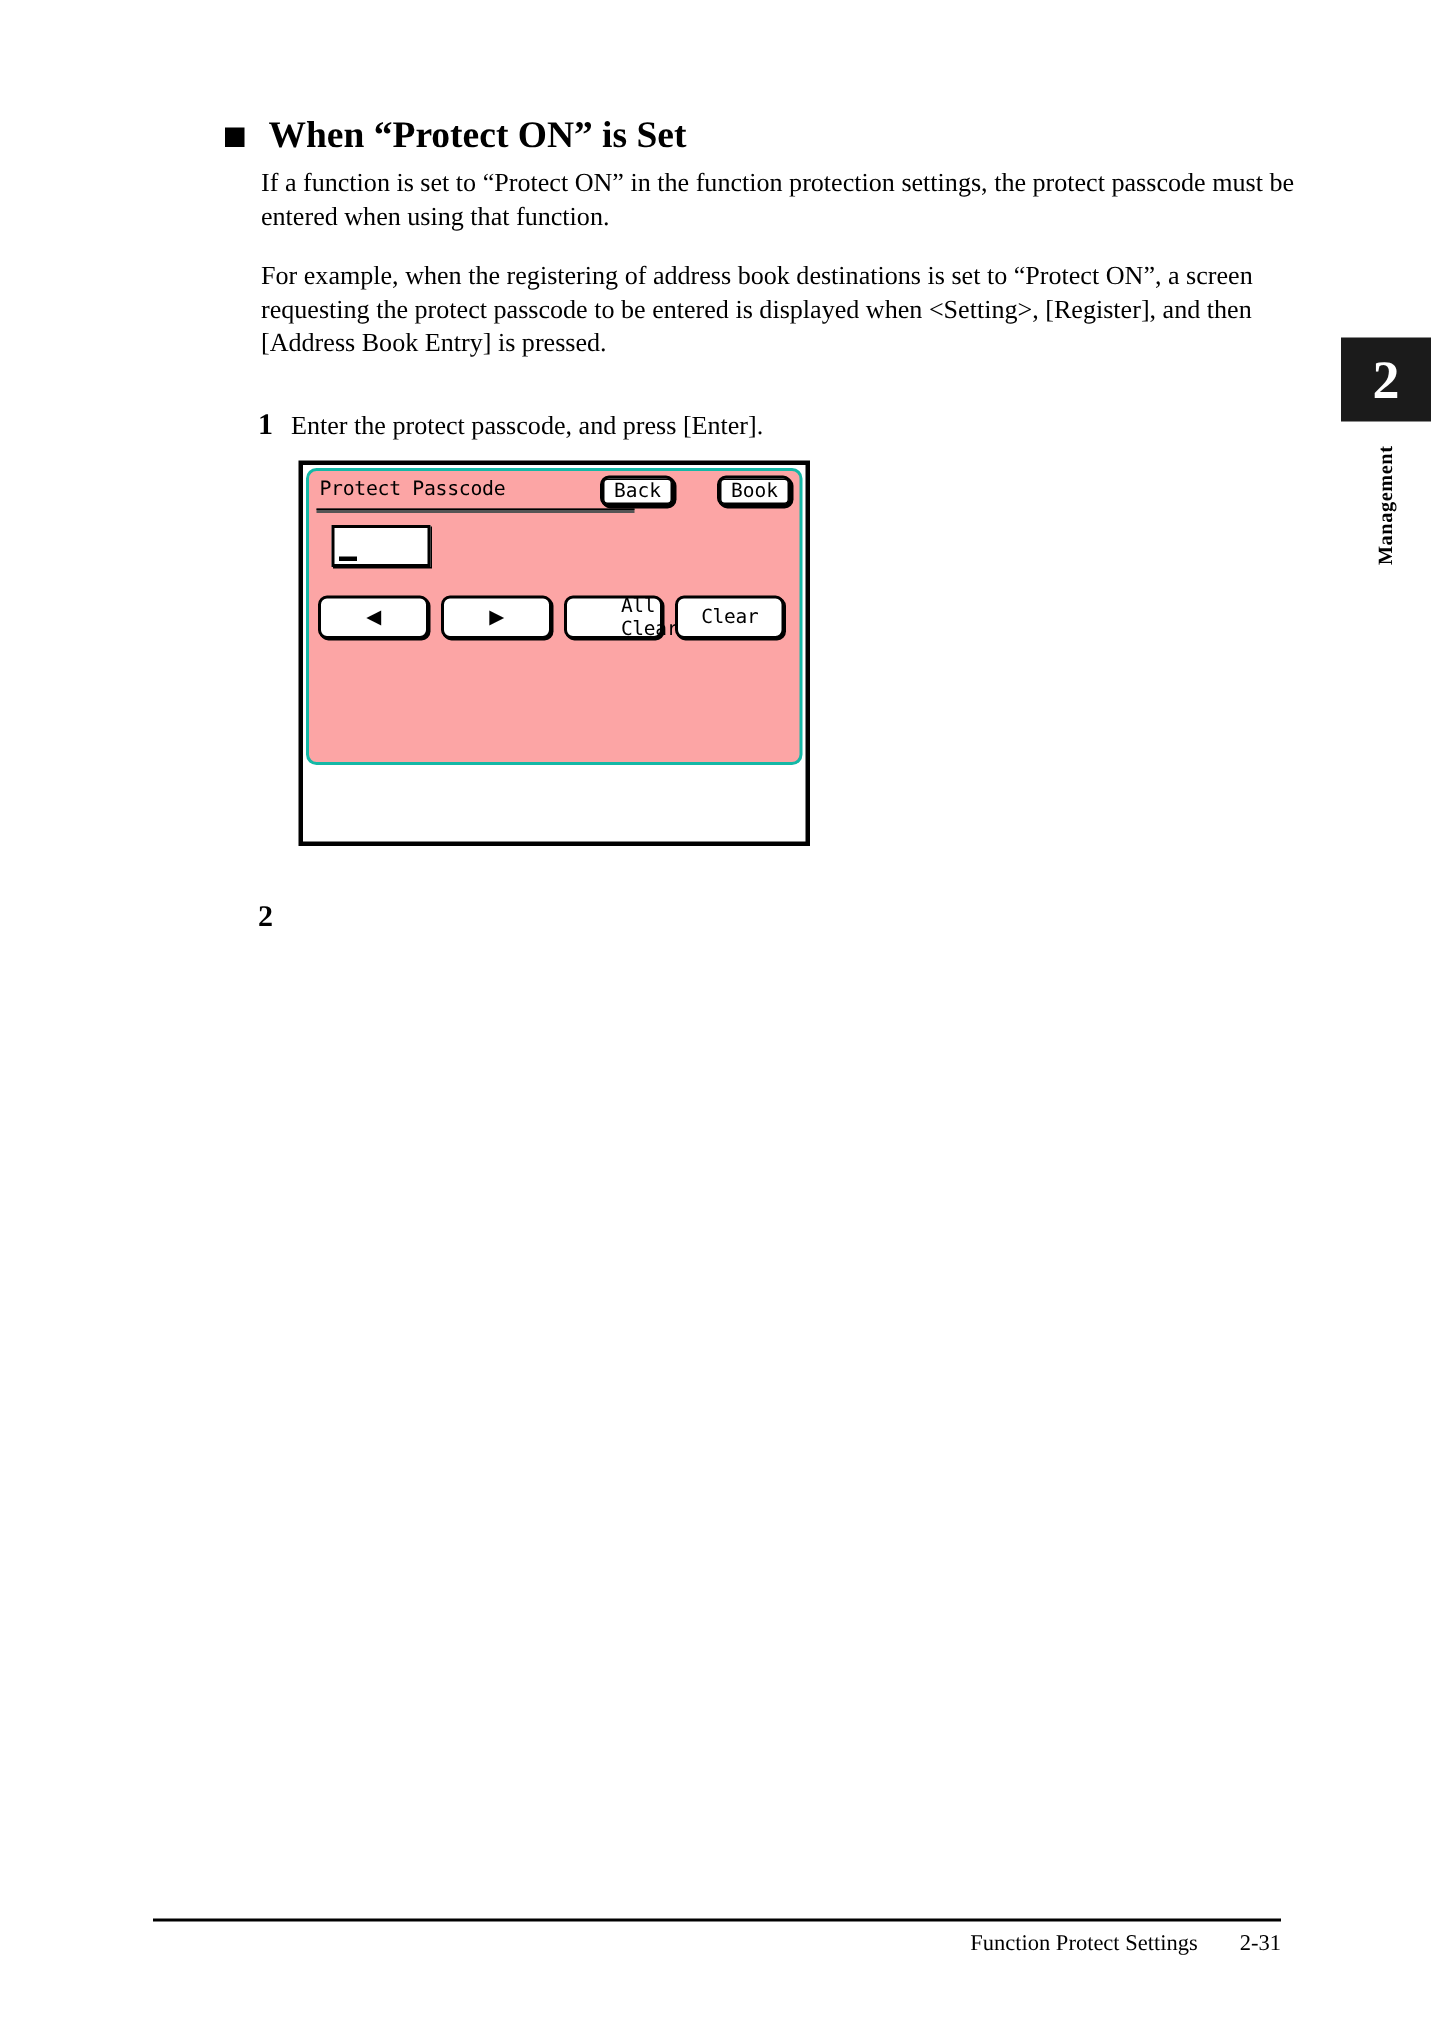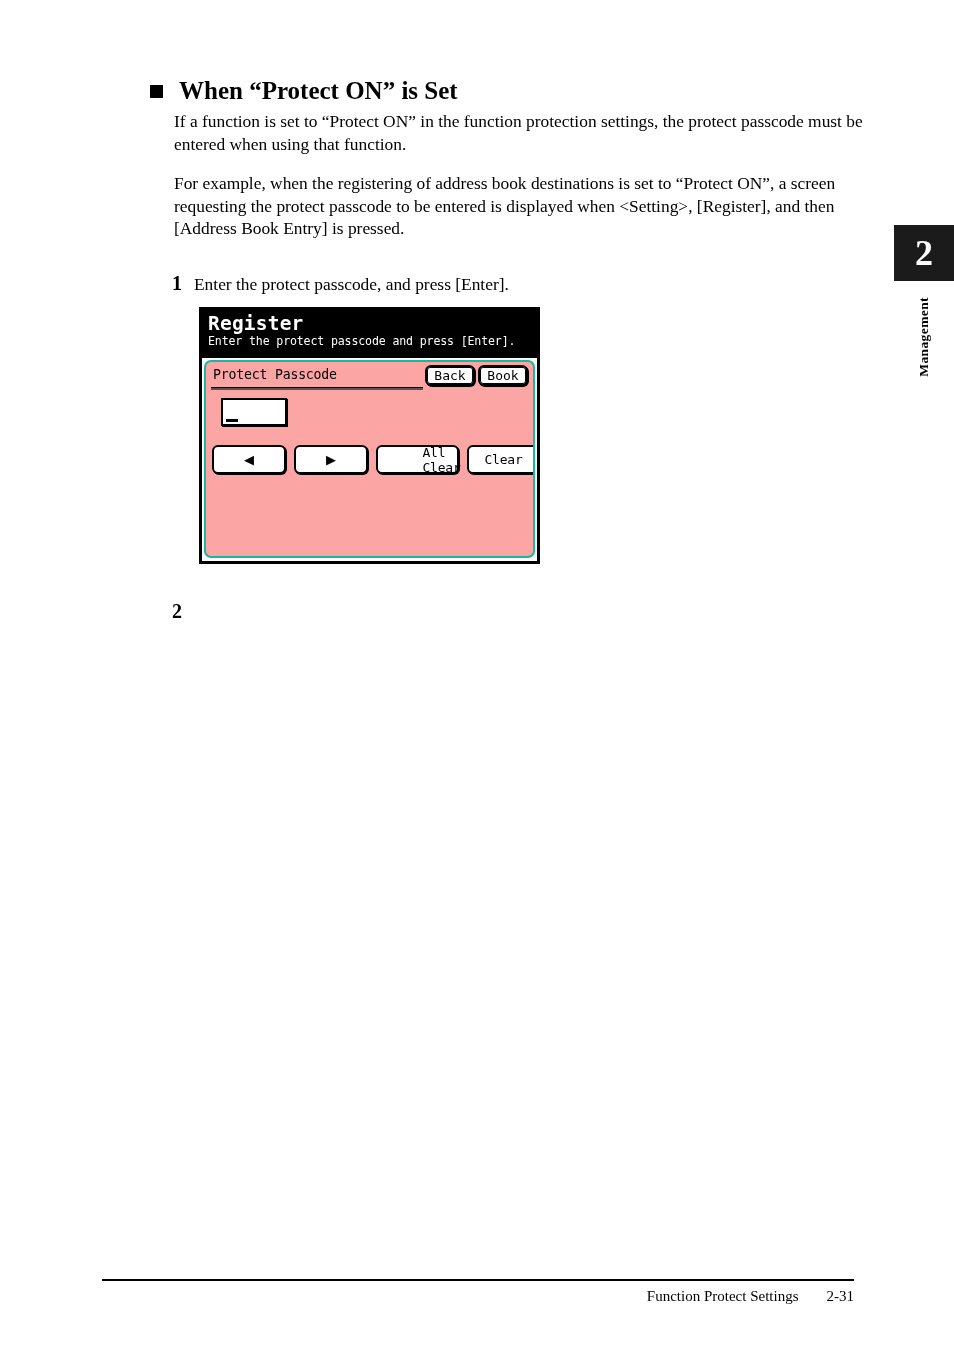--- a/index.html
+++ b/index.html
@@ -200,20 +200,21 @@
     box-sizing: border-box;
     display: flex;
     align-items: center;
     justify-content: center;
     border-radius: 3px;
   }
   .hdr-btn {
     width: 50px;
     height: 21px;
     font-size: 13px;
+    margin-left: 25px;
   }
 
   
   #passcode-box {
     position: absolute;
     left: 15px;
     top: 36px;
     width: 66px;
     height: 28px;
     border: 2px solid #000000;
@@ -237,21 +238,21 @@
     top: 83px;
     display: flex;
     gap: 8px;
   }
   .kbtn {
     height: 29px;
     font-size: 13px;
     letter-spacing: -0.2px;
   }
   .kbtn-arrow { width: 74px; }
-  .kbtn-allclear { width: 83px; padding-left: 48px; }
+  .kbtn-allclear { width: 66px; padding-left: 48px; }
   .kbtn-clear { width: 73px; }
   .arrow-glyph {
     font-family: "DejaVu Sans", sans-serif;
     font-size: 13px;
     line-height: 1;
   }
 
   
   #footer-rule {
     position: absolute;
@@ -288,24 +289,20 @@
 <div class="para" id="para-1">If a function is set to “Protect ON” in the function protection settings, the protect passcode must be entered when using that function.</div>
 <div class="para" id="para-2">For example, when the registering of address book destinations is set to “Protect ON”, a screen requesting the protect passcode to be entered is displayed when &lt;Setting&gt;, [Register], and then [Address Book Entry] is pressed.</div>
 
 <div class="step" id="step-1">
   <div class="step-num">1</div>
   <div class="step-text">Enter the protect passcode, and press [Enter].</div>
 </div>
 
 <div id="device-screen">
 
-  <div id="device-header">
-    <div id="device-title">Register</div>
-    <div id="device-subtitle">Enter the protect passcode and press [Enter].</div>
-  </div>
 
   <div id="device-panel">
 
     <div id="field-label">Protect Passcode</div>
     <div id="field-rule"></div>
 
     <div class="hdr-btns">
       <div class="btn hdr-btn">
         <span class="btn-inner">Back</span>
       </div>

